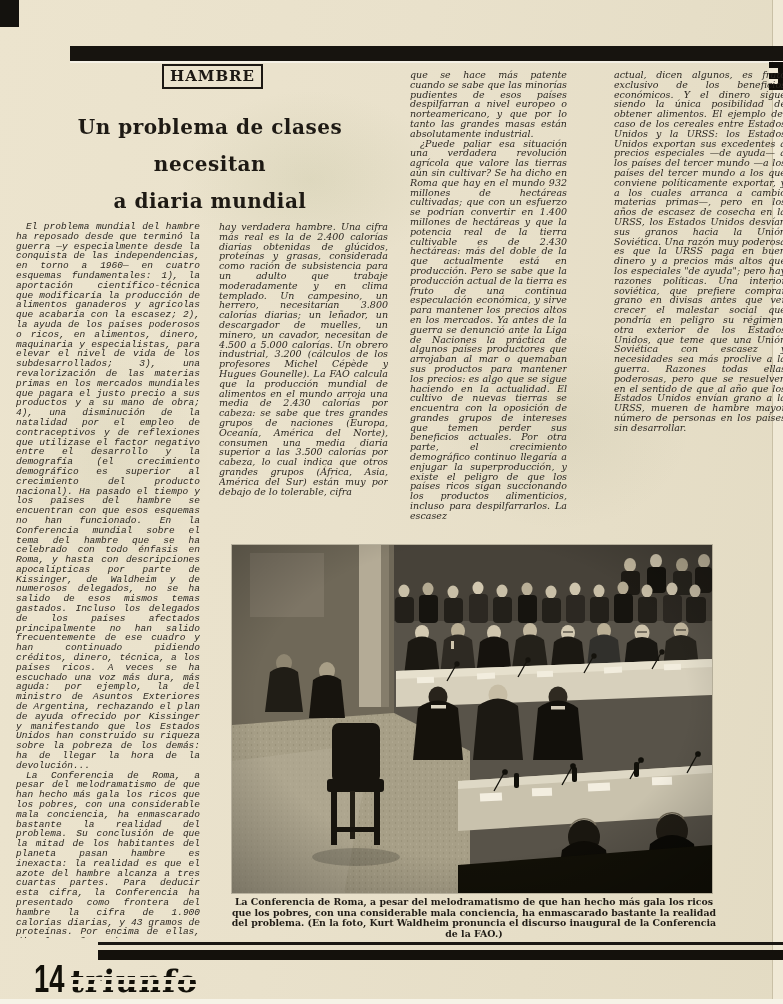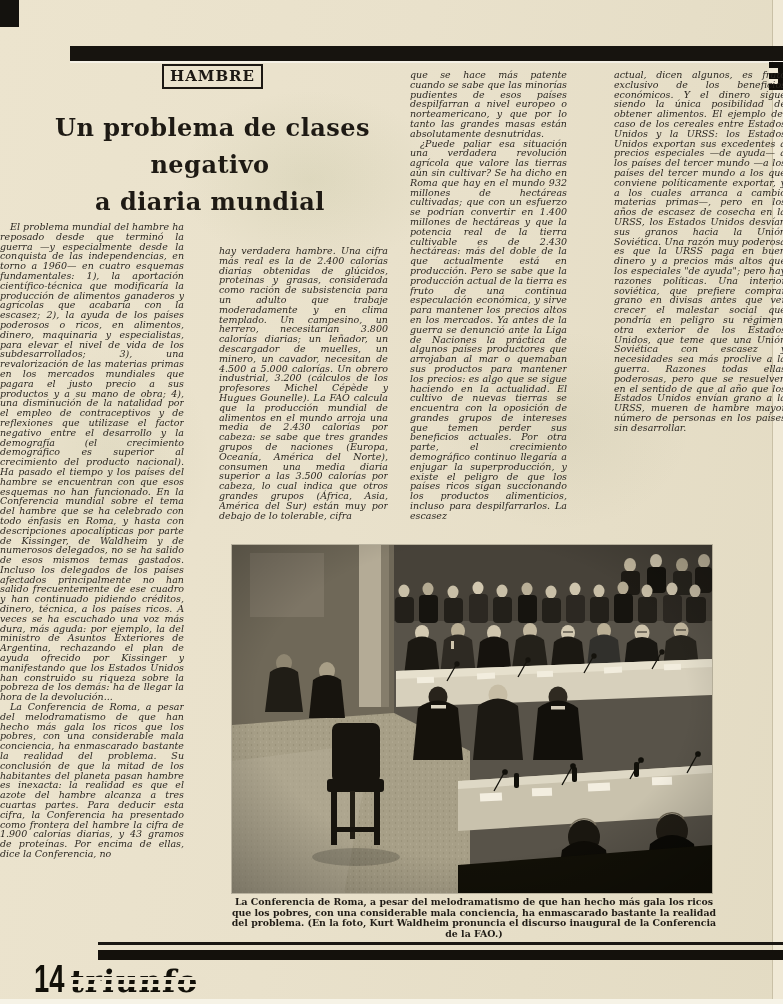--- a/index.html
+++ b/index.html
@@ -17,29 +17,29 @@
   .right-edge{position:absolute;right:0;top:0;bottom:0;width:10px;background:#f0e9d6;border-left:1px solid #c9c0a6;}
   .bottom-edge{position:absolute;left:0;right:0;bottom:0;height:5px;background:#f6f3e7;}
   .edge-letter{position:absolute;right:0;top:62px;width:14px;height:28px;background:#100e0a;color:#100e0a;overflow:hidden;}
   .edge-letter::before,.edge-letter::after{content:"";position:absolute;left:0;width:9px;height:5px;background:#f0e9d6;}
   .edge-letter::before{top:6px;}
   .edge-letter::after{top:17px;}
 
   .kicker-box{position:absolute;left:162px;top:64px;width:97px;height:21px;border:2.5px solid #1c1813;
               text-align:center;font-weight:bold;font-size:15px;line-height:21px;letter-spacing:1px;color:#1c1813;}
   .title{position:absolute;left:55px;top:109px;width:310px;margin:0;text-align:center;
-         font-size:24px;font-weight:bold;color:#1e1a14;letter-spacing:.5px;}
+         font-size:20px;font-weight:bold;color:#1e1a14;letter-spacing:.5px;}
   .title span{display:block;line-height:37px;white-space:nowrap;}
 
   .col{position:absolute;text-align:justify;font-style:italic;font-size:9.5px;line-height:9.8px;
        overflow:hidden;color:#2b2721;}
   .col p{margin:0;text-indent:10px;}
   .col p.noind{text-indent:0;}
-  .col1{left:0;top:222px;width:184px;height:716px;}
-  .col2{left:219px;top:222px;width:169px;height:312px;margin-top:24px;}
+  .col1{left:16px;top:222px;width:184px;height:716px;font-family:Liberation Mono, monospace;}
+  .col2{left:219px;top:222px;width:169px;height:312px;}
   .col3{left:410px;top:70px;width:157px;height:458px;}
   .col4{left:598px;top:70px;width:172px;height:478px;margin-left:16px;}
 
   .photo{position:absolute;left:232px;top:545px;width:480px;height:348px;margin:0;
          background:#55514a;box-shadow:0 0 0 1px rgba(40,35,25,.25);}
   .caption{position:absolute;left:230px;top:897px;width:488px;margin:0;
            font-weight:bold;font-size:9.4px;line-height:10.6px;text-align:center;color:#201c16;}
 
   .rule-thin{position:absolute;left:98px;right:0;top:942px;height:2.5px;background:#1a1712;}
   .rule-thick{position:absolute;left:98px;right:0;top:950px;height:10px;background:#14110c;}
@@ -65,33 +65,33 @@
   <div class="corner-square"></div>
   <div class="top-rule"></div>
   <div class="edge-letter"></div>
 
   <div class="kicker-box">
     <span>HAMBRE</span>
   </div>
 
   <h1 class="title">
     <span>Un problema de clases</span>
-    <span>negativo</span>
+    <span>necesitan</span>
     <span>a diaria mundial</span>
   </h1>
 
   <div class="col col1">
     <p>El problema mundial del hambre ha reposado desde que terminó la guerra —y especialmente desde la conquista de las independencias, en torno a 1960— en cuatro esquemas fundamentales: 1), la aportación científico-técnica que modificaría la producción de alimentos ganaderos y agrícolas que acabaría con la escasez; 2), la ayuda de los países poderosos o ricos, en alimentos, dinero, maquinaria y especialistas, para elevar el nivel de vida de los subdesarrollados; 3), una revalorización de las materias primas en los mercados mundiales que pagara el justo precio a sus productos y a su mano de obra; 4), una disminución de la natalidad por el empleo de contraceptivos y de reflexiones que utilizase el factor negativo entre el desarrollo y la demografía (el crecimiento demográfico es superior al crecimiento del producto nacional). Ha pasado el tiempo y los países del hambre se encuentran con que esos esquemas no han funcionado. En la Conferencia mundial sobre el tema del hambre que se ha celebrado con todo énfasis en Roma, y hasta con descripciones apocalípticas por parte de Kissinger, de Waldheim y de numerosos delegados, no se ha salido de esos mismos temas gastados. Incluso los delegados de los países afectados principalmente no han salido frecuentemente de ese cuadro y han continuado pidiendo créditos, dinero, técnica, a los países ricos. A veces se ha escuchado una voz más dura, más aguda: por ejemplo, la del ministro de Asuntos Exteriores de Argentina, rechazando el plan de ayuda ofrecido por Kissinger y manifestando que los Estados Unidos han construido su riqueza sobre la pobreza de los demás: ha de llegar la hora de la devolución...</p>
     <p>La Conferencia de Roma, a pesar del melodramatismo de que han hecho más gala los ricos que los pobres, con una considerable mala conciencia, ha enmascarado bastante la realidad del problema. Su conclusión de que la mitad de los habitantes del planeta pasan hambre es inexacta: la realidad es que el azote del hambre alcanza a tres cuartas partes. Para deducir esta cifra, la Conferencia ha presentado como frontera del hambre la cifra de 1.900 calorías diarias, y 43 gramos de proteínas. Por encima de ellas, dice la Conferencia, no</p>
   </div>
   <div class="col col2">
     <p class="noind">hay verdadera hambre. Una cifra más real es la de 2.400 calorías diarias obtenidas de glúcidos, proteínas y grasas, considerada como ración de subsistencia para un adulto que trabaje moderadamente y en clima templado. Un campesino, un herrero, necesitarían 3.800 calorías diarias; un leñador, un descargador de muelles, un minero, un cavador, necesitan de 4.500 a 5.000 calorías. Un obrero industrial, 3.200 (cálculos de los profesores Michel Cépède y Hugues Gounelle). La FAO calcula que la producción mundial de alimentos en el mundo arroja una media de 2.430 calorías por cabeza: se sabe que tres grandes grupos de naciones (Europa, Oceanía, América del Norte), consumen una media diaria superior a las 3.500 calorías por cabeza, lo cual indica que otros grandes grupos (África, Asia, América del Sur) están muy por debajo de lo tolerable, cifra</p>
   </div>
   <div class="col col3">
-    <p class="noind">que se hace más patente cuando se sabe que las minorías pudientes de esos países despilfarran a nivel europeo o norteamericano, y que por lo tanto las grandes masas están absolutamente desnutridas.</p>
+    <p class="noind">que se hace más patente cuando se sabe que las minorías pudientes de esos países despilfarran a nivel europeo o norteamericano, y que por lo tanto las grandes masas están absolutamente industrial.</p>
     <p>¿Puede paliar esa situación una verdadera revolución agrícola que valore las tierras aún sin cultivar? Se ha dicho en Roma que hay en el mundo 932 millones de hectáreas cultivadas; que con un esfuerzo se podrían convertir en 1.400 millones de hectáreas y que la potencia real de la tierra cultivable es de 2.430 hectáreas: más del doble de la que actualmente está en producción. Pero se sabe que la producción actual de la tierra es fruto de una continua especulación económica, y sirve para mantener los precios altos en los mercados. Ya antes de la guerra se denunció ante la Liga de Naciones la práctica de algunos países productores que arrojaban al mar o quemaban sus productos para mantener los precios: es algo que se sigue haciendo en la actualidad. El cultivo de nuevas tierras se encuentra con la oposición de grandes grupos de intereses que temen perder sus beneficios actuales. Por otra parte, el crecimiento demográfico continuo llegaría a enjugar la superproducción, y existe el peligro de que los países ricos sigan succionando los productos alimenticios, incluso para despilfarrarlos. La escasez</p>
   </div>
   <div class="col col4">
     <p class="noind">actual, dicen algunos, es fruto exclusivo de los beneficios económicos. Y el dinero sigue siendo la única posibilidad de obtener alimentos. El ejemplo del caso de los cereales entre Estados Unidos y la URSS: los Estados Unidos exportan sus excedentes a precios especiales —de ayuda— a los países del tercer mundo —a los países del tercer mundo a los que conviene políticamente exportar, y a los cuales arranca a cambio materias primas—, pero en los años de escasez de cosecha en la URSS, los Estados Unidos desvían sus granos hacia la Unión Soviética. Una razón muy poderosa es que la URSS paga en buen dinero y a precios más altos que los especiales "de ayuda"; pero hay razones políticas. Una interior soviética, que prefiere comprar grano en divisas antes que ver crecer el malestar social que pondría en peligro su régimen; otra exterior de los Estados Unidos, que teme que una Unión Soviética con escasez y necesidades sea más proclive a la guerra. Razones todas ellas poderosas, pero que se resuelven en el sentido de que al año que los Estados Unidos envían grano a la URSS, mueren de hambre mayor número de personas en los países sin desarrollar.</p>
   </div>
 
   <figure class="photo">
     <svg viewBox="0 0 480 348" width="480" height="348">
       <defs>
         <pattern id="spk" width="6" height="6" patternUnits="userSpaceOnUse">

